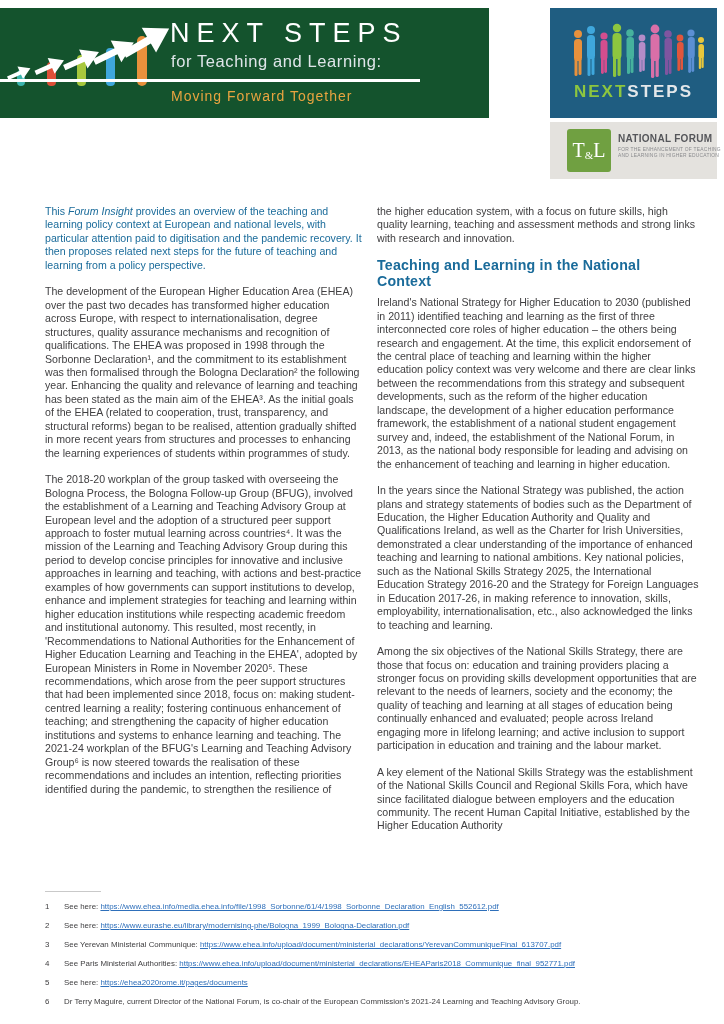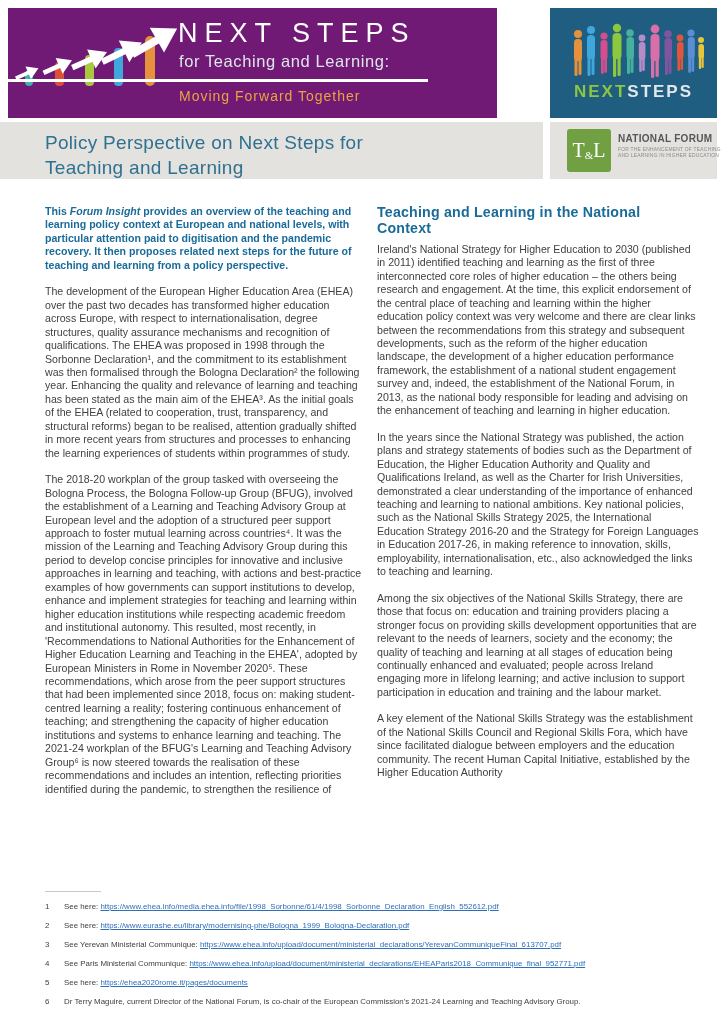--- a/index.html
+++ b/index.html
@@ -1,20 +1,20 @@
 <!DOCTYPE html>
 <html><head>
 <meta charset="utf-8">
 <style>
   html,body{margin:0;padding:0;background:#ffffff;}
   .page{position:relative;width:724px;height:1024px;background:#ffffff;overflow:hidden;
         font-family:"Liberation Sans",sans-serif;}
 
   
-  .hdr-main{position:absolute;left:8px;top:8px;width:489px;height:110px;background:#701a75;}
+  .hdr-main{position:absolute;left:0;top:8px;width:489px;height:110px;background:#14532d;}
   .hdr-right{position:absolute;left:550px;top:8px;width:167px;height:110px;background:#1f5d81;}
   .brand-title{position:absolute;left:170px;top:10px;font-size:27px;letter-spacing:7px;
                color:#ffffff;font-weight:400;white-space:nowrap;}
   .brand-subtitle{position:absolute;left:171px;top:44px;font-size:16.5px;letter-spacing:.6px;
                   color:#dfe5e9;font-weight:400;white-space:nowrap;}
   .hdr-line{position:absolute;left:0;top:71px;width:420px;height:2.5px;background:#ffffff;}
   .brand-tagline{position:absolute;left:171px;top:80px;font-size:14px;letter-spacing:1px;
                  color:#e9a440;font-weight:500;white-space:nowrap;}
   .hands-logo{position:absolute;left:3px;top:12px;}
 
@@ -36,21 +36,21 @@
   .tl-mark .amp{font-size:11px;vertical-align:-2px;}
   .nf-text{position:absolute;left:68px;top:11px;width:95px;}
   .nf-name{font-size:10px;font-weight:700;color:#55565a;letter-spacing:.3px;white-space:nowrap;}
   .nf-tag{font-size:4.9px;color:#8a8b8e;letter-spacing:.25px;line-height:1.35;margin-top:2.5px;white-space:nowrap;}
 
   
   .col{position:absolute;top:205px;font-size:10.6px;line-height:1.27;color:#414042;}
   .col-left{left:45px;width:318px;}
   .col-right{left:377px;width:322px;}
   .col p{margin:0 0 13px 0;}
-  .intro{color:#1a6b9a;font-weight:700;}
+  .intro{color:#1a6b9a;font-weight:400;}
   .intro em{font-style:italic;}
   .col h2{font-size:14.2px;color:#1a6b9a;margin:0 12px 6px 0;line-height:1.12;letter-spacing:.2px;font-weight:700;}
 
   
   .footnotes{position:absolute;left:45px;top:891px;width:662px;}
   .fn-rule{width:56px;border-top:1px solid #c9c9c9;margin-bottom:10px;}
   .footnote{display:flex;font-size:7.9px;color:#414042;margin-bottom:9.5px;line-height:1.2;}
   .fn-num{width:19px;flex-shrink:0;}
   .fn-text{flex:1;}
   .fn-link{color:#2e6fba;text-decoration:underline;word-break:break-all;cursor:pointer;}
@@ -158,23 +158,20 @@
           <rect x="134.4" y="24" width="5.6" height="14" rx="2.6"></rect>
           <rect x="134.8" y="35" width="2.3" height="14" rx="1.1"></rect>
           <rect x="137.4" y="35" width="2.3" height="13" rx="1.1"></rect>
         </g>
     </svg>
     <div class="wordmark">
       <span class="wm-next">NEXT</span><span class="wm-steps">STEPS</span>
     </div>
   </div>
 
-  <div class="titlebar-main">
-    <div class="doc-title">Policy Perspective on Next Steps for Teaching and Learning</div>
-  </div>
 
   <div class="titlebar-right">
     <div class="nf-square">
       <div class="tl-mark"><span>T</span><span class="amp">&amp;</span><span>L</span></div>
     </div>
     <div class="nf-text">
       <div class="nf-name">NATIONAL FORUM</div>
       <div class="nf-tag">
         <div>FOR THE ENHANCEMENT OF TEACHING</div>
         <div>AND LEARNING IN HIGHER EDUCATION</div>
@@ -182,20 +179,21 @@
     </div>
   </div>
 
   <div class="col col-left">
     <p class="intro"><span>This </span><em>Forum Insight</em><span> provides an overview of the teaching and learning policy context at European and national levels, with particular attention paid to digitisation and the pandemic recovery. It then proposes related next steps for the future of teaching and learning from a policy perspective.</span></p>
     <p>The development of the European Higher Education Area (EHEA) over the past two decades has transformed higher education across Europe, with respect to internationalisation, degree structures, quality assurance mechanisms and recognition of qualifications. The EHEA was proposed in 1998 through the Sorbonne Declaration¹, and the commitment to its establishment was then formalised through the Bologna Declaration² the following year. Enhancing the quality and relevance of learning and teaching has been stated as the main aim of the EHEA³. As the initial goals of the EHEA (related to cooperation, trust, transparency, and structural reforms) began to be realised, attention gradually shifted in more recent years from structures and processes to enhancing the learning experiences of students within programmes of study.</p>
     <p>The 2018-20 workplan of the group tasked with overseeing the Bologna Process, the Bologna Follow-up Group (BFUG), involved the establishment of a Learning and Teaching Advisory Group at European level and the adoption of a structured peer support approach to foster mutual learning across countries⁴. It was the mission of the Learning and Teaching Advisory Group during this period to develop concise principles for innovative and inclusive approaches in learning and teaching, with actions and best-practice examples of how governments can support institutions to develop, enhance and implement strategies for teaching and learning within higher education institutions while respecting academic freedom and institutional autonomy. This resulted, most recently, in 'Recommendations to National Authorities for the Enhancement of Higher Education Learning and Teaching in the EHEA', adopted by European Ministers in Rome in November 2020⁵. These recommendations, which arose from the peer support structures that had been implemented since 2018, focus on: making student-centred learning a reality; fostering continuous enhancement of teaching; and strengthening the capacity of higher education institutions and systems to enhance learning and teaching. The 2021-24 workplan of the BFUG's Learning and Teaching Advisory Group⁶ is now steered towards the realisation of these recommendations and includes an intention, reflecting priorities identified during the pandemic, to strengthen the resilience of</p>
   </div>
 
   <div class="col col-right">
+    <p>the higher education system, with a focus on future skills, high quality learning, teaching and assessment methods and strong links with research and innovation.</p>
     <h2>Teaching and Learning in the National Context</h2>
     <p>Ireland's National Strategy for Higher Education to 2030 (published in 2011) identified teaching and learning as the first of three interconnected core roles of higher education – the others being research and engagement. At the time, this explicit endorsement of the central place of teaching and learning within the higher education policy context was very welcome and there are clear links between the recommendations from this strategy and subsequent developments, such as the reform of the higher education landscape, the development of a higher education performance framework, the establishment of a national student engagement survey and, indeed, the establishment of the National Forum, in 2013, as the national body responsible for leading and advising on the enhancement of teaching and learning in higher education.</p>
     <p>In the years since the National Strategy was published, the action plans and strategy statements of bodies such as the Department of Education, the Higher Education Authority and Quality and Qualifications Ireland, as well as the Charter for Irish Universities, demonstrated a clear understanding of the importance of enhanced teaching and learning to national ambitions. Key national policies, such as the National Skills Strategy 2025, the International Education Strategy 2016-20 and the Strategy for Foreign Languages in Education 2017-26, in making reference to innovation, skills, employability, internationalisation, etc., also acknowledged the links to teaching and learning.</p>
     <p>Among the six objectives of the National Skills Strategy, there are those that focus on: education and training providers placing a stronger focus on providing skills development opportunities that are relevant to the needs of learners, society and the economy; the quality of teaching and learning at all stages of education being continually enhanced and evaluated; people across Ireland engaging more in lifelong learning; and active inclusion to support participation in education and training and the labour market.</p>
     <p>A key element of the National Skills Strategy was the establishment of the National Skills Council and Regional Skills Fora, which have since facilitated dialogue between employers and the education community. The recent Human Capital Initiative, established by the Higher Education Authority</p>
   </div>
 
   <div class="footnotes">
     <div class="fn-rule"></div>
 
@@ -206,21 +204,21 @@
     <div class="footnote">
       <span class="fn-num">2</span>
       <span class="fn-text"><span>See here: </span><a class="fn-link">https://www.eurashe.eu/library/modernising-phe/Bologna_1999_Bologna-Declaration.pdf</a></span>
     </div>
     <div class="footnote">
       <span class="fn-num">3</span>
       <span class="fn-text"><span>See Yerevan Ministerial Communique: </span><a class="fn-link">https://www.ehea.info/upload/document/ministerial_declarations/YerevanCommuniqueFinal_613707.pdf</a></span>
     </div>
     <div class="footnote">
       <span class="fn-num">4</span>
-      <span class="fn-text"><span>See Paris Ministerial Communique: </span><a class="fn-link">https://www.ehea.info/upload/document/ministerial_declarations/EHEAParis2018_Communique_final_952771.pdf</a></span>
+      <span class="fn-text"><span>See Paris Ministerial Authorities: </span><a class="fn-link">https://www.ehea.info/upload/document/ministerial_declarations/EHEAParis2018_Communique_final_952771.pdf</a></span>
     </div>
     <div class="footnote">
       <span class="fn-num">5</span>
       <span class="fn-text"><span>See here: </span><a class="fn-link">https://ehea2020rome.it/pages/documents</a></span>
     </div>
     <div class="footnote">
       <span class="fn-num">6</span>
       <span class="fn-text"><span>Dr Terry Maguire, current Director of the National Forum, is co-chair of the European Commission's 2021-24 Learning and Teaching Advisory Group.</span></span>
     </div>
   </div>

